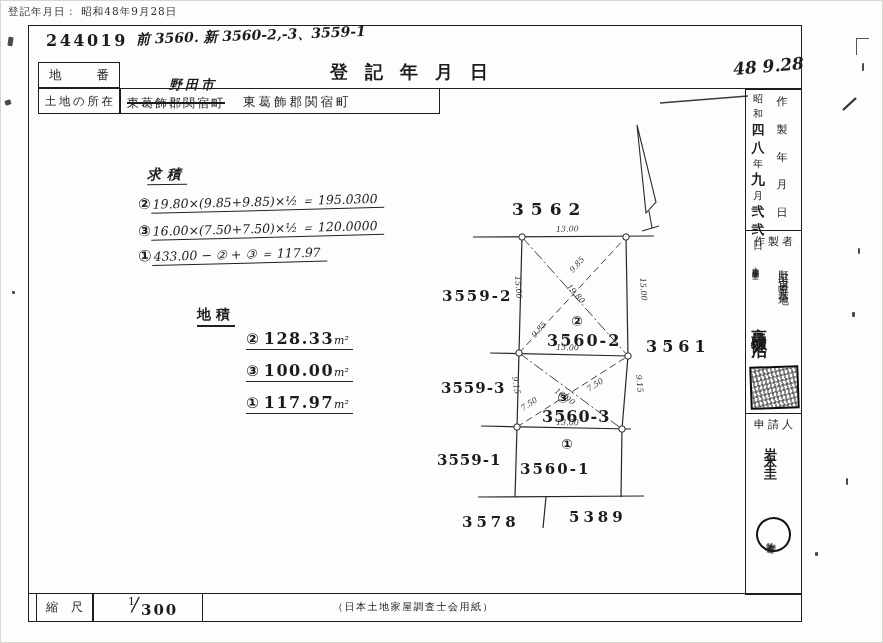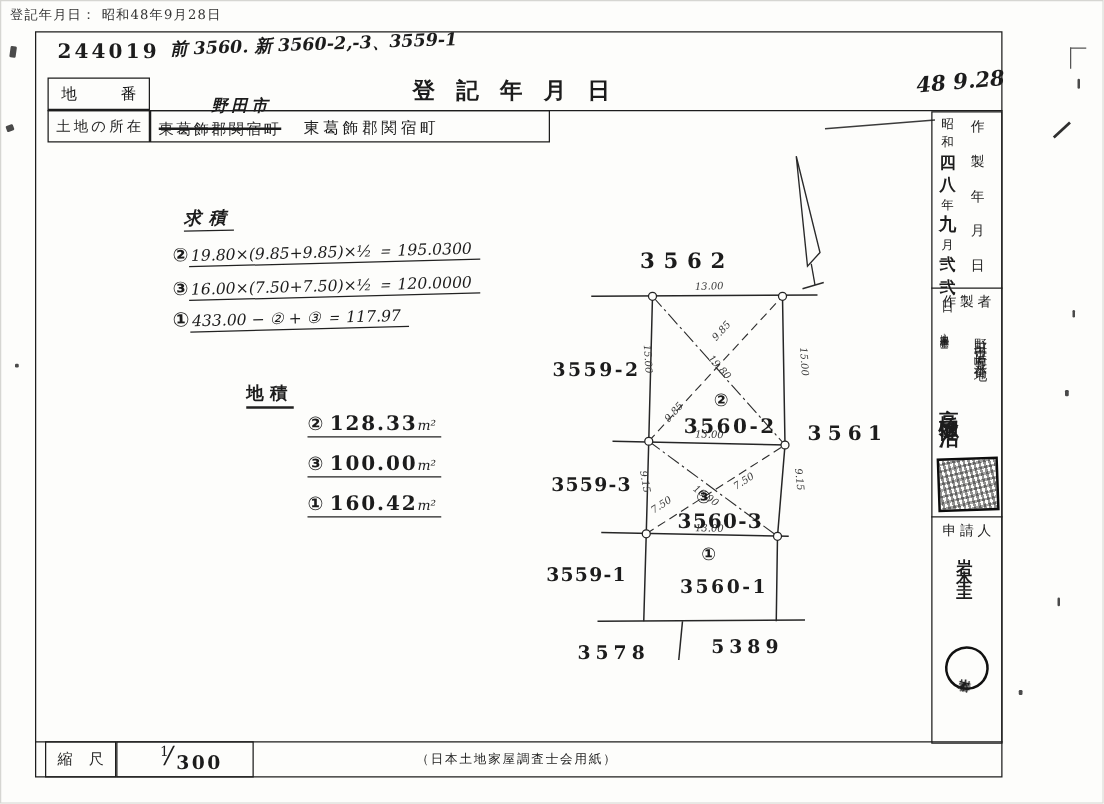--- a/index.html
+++ b/index.html
@@ -73,21 +73,21 @@
   <div class="abs uline" style="left:246px;top:329px;padding:0 4px 1px 0;">
     <span class="mark" style="font-size:15px;">②</span>
     <span class="print bold" style="font-size:16px;letter-spacing:1.5px;">128.33</span><span class="hand" style="font-size:11px;">m²</span>
   </div>
   <div class="abs uline" style="left:246px;top:361px;padding:0 4px 1px 0;">
     <span class="mark" style="font-size:15px;">③</span>
     <span class="print bold" style="font-size:16px;letter-spacing:1.5px;">100.00</span><span class="hand" style="font-size:11px;">m²</span>
   </div>
   <div class="abs uline" style="left:246px;top:393px;padding:0 4px 1px 0;">
     <span class="mark" style="font-size:15px;">①</span>
-    <span class="print bold" style="font-size:16px;letter-spacing:1.5px;">160.42</span><span class="hand" style="font-size:11px;">m²</span>
+    <span class="print bold" style="font-size:16px;letter-spacing:1.5px;">117.97</span><span class="hand" style="font-size:11px;">m²</span>
   </div>
 
   <svg class="abs" style="left:0;top:0;" width="883" height="643" viewBox="0 0 883 643">
 
     <g stroke="#2a2a2a" stroke-width="1.1" fill="none">
       <path d="M637,125 L656,202 L646,213 Z"></path>
       <path d="M649,211 L652,228"></path>
       <path d="M642,231 L659,226"></path>
     </g>
 
@@ -140,21 +140,21 @@
   <div class="maplabel print" style="left:646px;top:337px;font-size:16px;letter-spacing:5px;">3561</div>
   <div class="maplabel print" style="left:441px;top:379px;font-size:15px;letter-spacing:1px;">3559-3</div>
   <div class="maplabel print" style="left:437px;top:451px;font-size:15px;letter-spacing:1px;">3559-1</div>
   <div class="maplabel print" style="left:462px;top:513px;font-size:15px;letter-spacing:4px;">3578</div>
   <div class="maplabel print" style="left:569px;top:508px;font-size:15px;letter-spacing:4px;">5389</div>
   <div class="maplabel mark" style="left:571px;top:313px;font-size:14px;">②</div>
   <div class="maplabel print" style="left:547px;top:331px;font-size:16px;letter-spacing:2px;">3560-2</div>
   <div class="maplabel mark" style="left:557px;top:390px;font-size:14px;">③</div>
   <div class="maplabel print" style="left:542px;top:407px;font-size:16px;letter-spacing:1px;">3560-3</div>
   <div class="maplabel mark" style="left:561px;top:436px;font-size:14px;">①</div>
-  <div class="maplabel print" style="left:544px;top:460px;font-size:15px;letter-spacing:2px;">3560-1</div>
+  <div class="maplabel print" style="left:520px;top:460px;font-size:15px;letter-spacing:2px;">3560-1</div>
 
   <div class="abs" style="left:745px;top:89px;width:57px;height:506px;border:1.5px solid #1d1d1d;box-sizing:border-box;"></div>
 
   <div class="abs vcol" style="left:748px;top:92px;width:20px;height:128px;">
     <span class="vchars print" style="font-size:10px;gap:1px;">
         <span>昭</span>
         <span>和</span>
       </span>
     <span class="vchars print bold" style="font-size:13px;gap:0;">
         <span>四</span>

